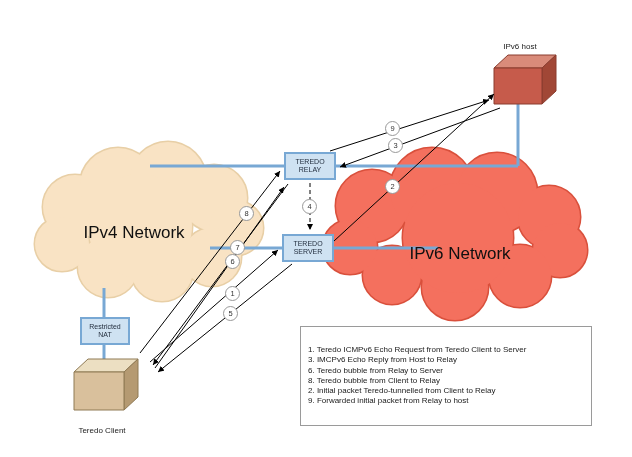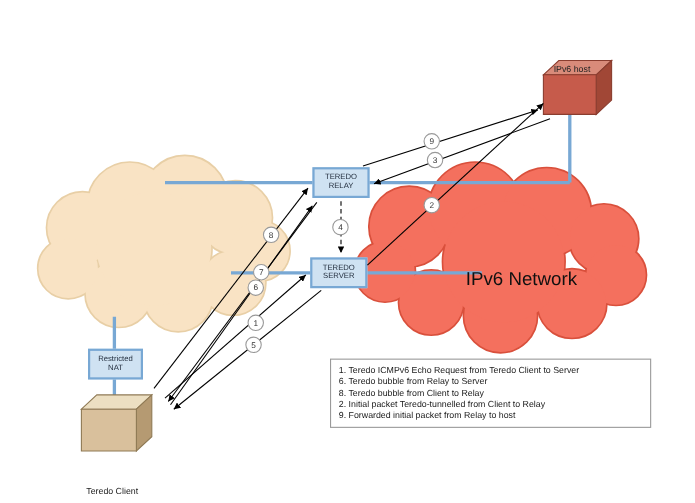--- a/index.html
+++ b/index.html
@@ -10,38 +10,38 @@
 
   .node { position:absolute; background:#cfe2f2; border:2px solid #78a8d4;
           display:flex; flex-direction:column; align-items:center; justify-content:center;
           font-size:7px; line-height:8.5px; color:#1f2a3a; text-align:center; }
   .node-relay  { left:284px; top:152px; width:52px; height:28px; }
   .node-server { left:282px; top:234px; width:52px; height:28px; }
   .node-nat    { left:80px;  top:317px; width:50px; height:28px; }
 
   .cloud-label { position:absolute; font-size:17px; color:#101010; text-align:center; }
   .label-ipv4 { left:54px;  top:223px; width:160px; }
-  .label-ipv6 { left:394px; top:244px; width:160px; }
+  .label-ipv6 { left:380px; top:244px; width:160px; }
 
-  .small-label { position:absolute; font-size:8px; color:#222; text-align:center;margin-top:16px; }
+  .small-label { position:absolute; font-size:8px; color:#222; text-align:center; }
   .label-host   { left:488px; top:42px;  width:64px; }
   .label-client { left:70px;  top:426px; width:64px; }
 
   .marker-circle { position:absolute; width:15px; height:15px; border-radius:50%;
                    background:#fff; border:1px solid #999;
                    display:flex; align-items:center; justify-content:center;
                    font-size:7.5px; color:#333; }
   .m1 { left:225px; top:286px; }  .m2 { left:385px; top:179px; }
   .m3 { left:388px; top:138px; }  .m4 { left:302px; top:199px; }
   .m5 { left:223px; top:306px; }  .m6 { left:225px; top:254px; }
   .m7 { left:230px; top:240px; }  .m8 { left:239px; top:206px; }
   .m9 { left:385px; top:121px; }
 
   .legend { position:absolute; left:300px; top:326px; width:292px;
-            background:#fff; border:1px solid #9a9a9a; padding:5px 7px; }
+            background:#fff; border:1px solid #9a9a9a; padding:18px 7px; }
   .legend p { font-size:8px; line-height:10.3px; color:#1a1a1a; white-space:nowrap; }
 </style>
 </head>
 <body>
 
 <div class="stage">
 
   <svg class="layer" viewBox="0 0 632 457">
     <defs>
       <g id="cloud4">
@@ -91,39 +91,41 @@
     </g>
 
     <g stroke="#8f7a55" stroke-width="1">
       <polygon points="74,372 88,359 138,359 124,372" fill="#ecdfc2"></polygon>
       <polygon points="124,372 138,359 138,397 124,410" fill="#b59a72"></polygon>
       <polygon points="74,372 124,372 124,410 74,410" fill="#d9c09c"></polygon>
     </g>
   </svg>
 
   <div class="layer">
+    <div class="cloud-label label-ipv4">IPv4 Network</div>
     <div class="cloud-label label-ipv6">IPv6 Network</div>
     <div class="small-label label-host">IPv6 host</div>
     <div class="small-label label-client">Teredo Client</div>
 
     <div class="node node-relay">
       <span>TEREDO</span>
       <span>RELAY</span>
     </div>
     <div class="node node-server">
       <span>TEREDO</span>
       <span>SERVER</span>
     </div>
     <div class="node node-nat">
       <span>Restricted</span>
       <span>NAT</span>
     </div>
 
     <div class="legend">
       <p>1. Teredo ICMPv6 Echo Request from Teredo Client to Server</p>
+      <p>3. IMCPv6 Echo Reply from Host to Relay</p>
       <p>6. Teredo bubble from Relay to Server</p>
       <p>8. Teredo bubble from Client to Relay</p>
       <p>2. Initial packet Teredo-tunnelled from Client to Relay</p>
       <p>9. Forwarded initial packet from Relay to host</p>
     </div>
   </div>
 
   <svg class="layer" viewBox="0 0 632 457">
     <defs>
       <marker id="ah" viewBox="0 0 10 10" refX="10" refY="5" markerWidth="6" markerHeight="6" orient="auto-start-reverse">

